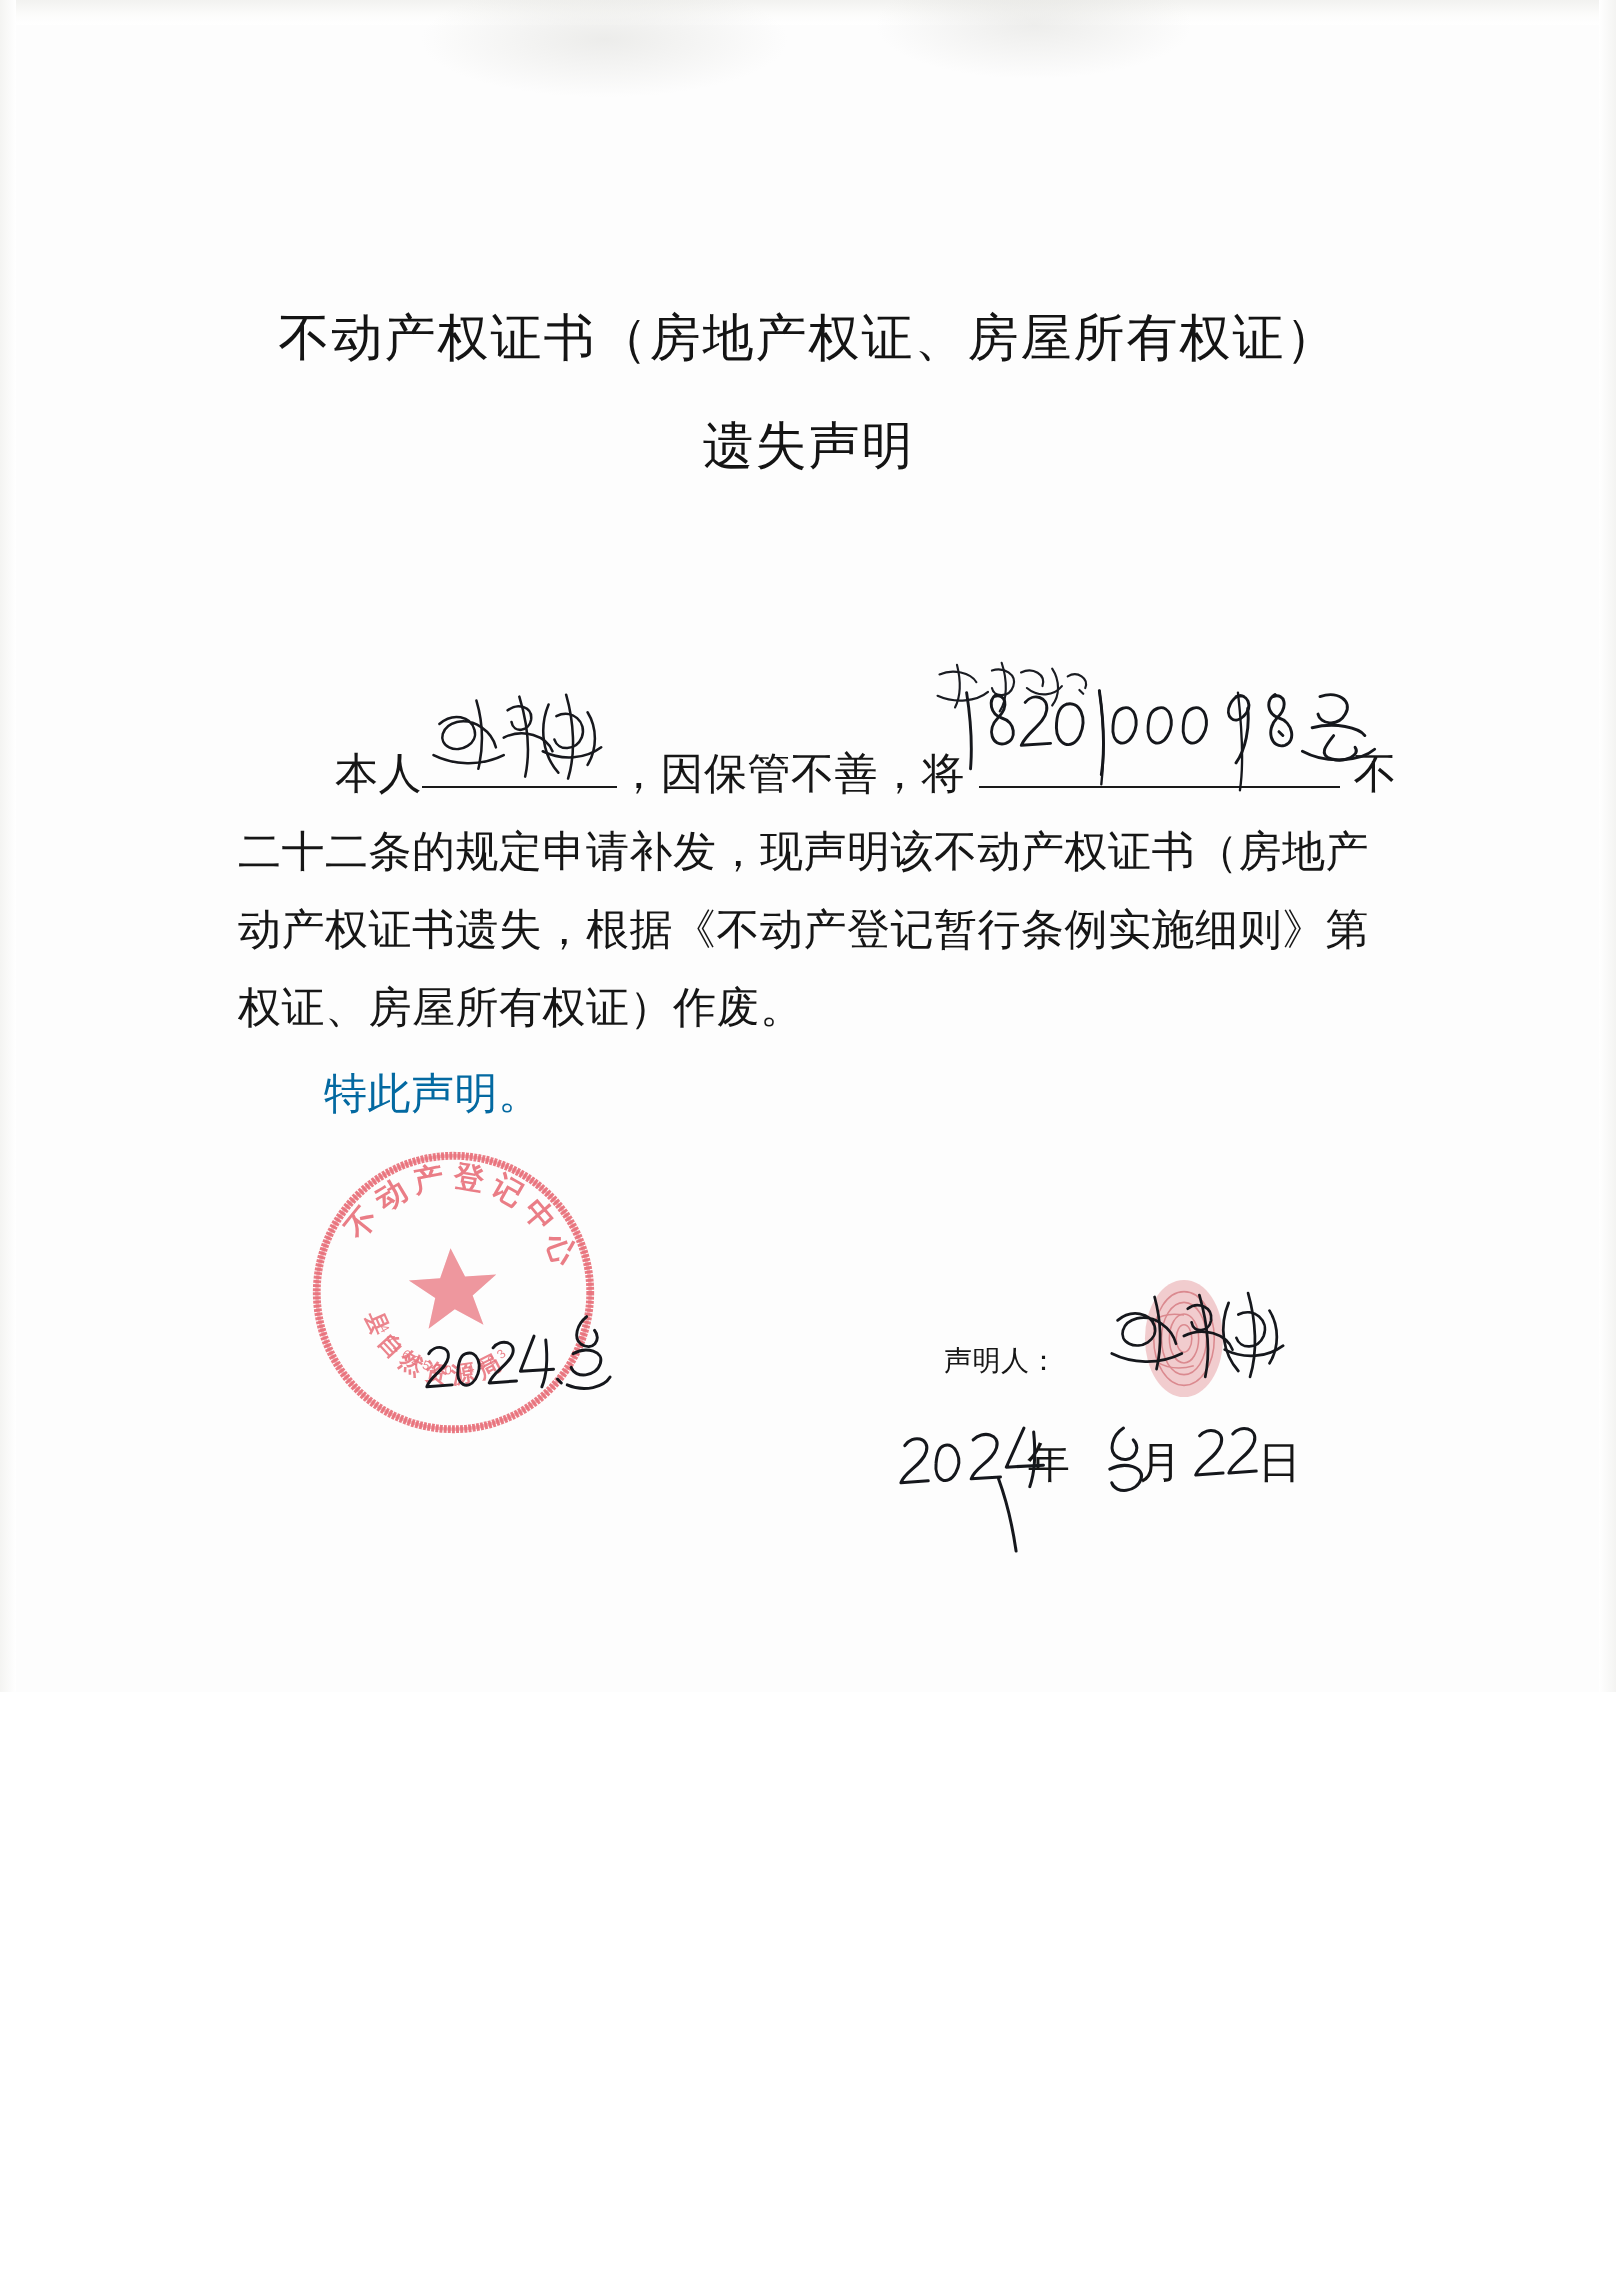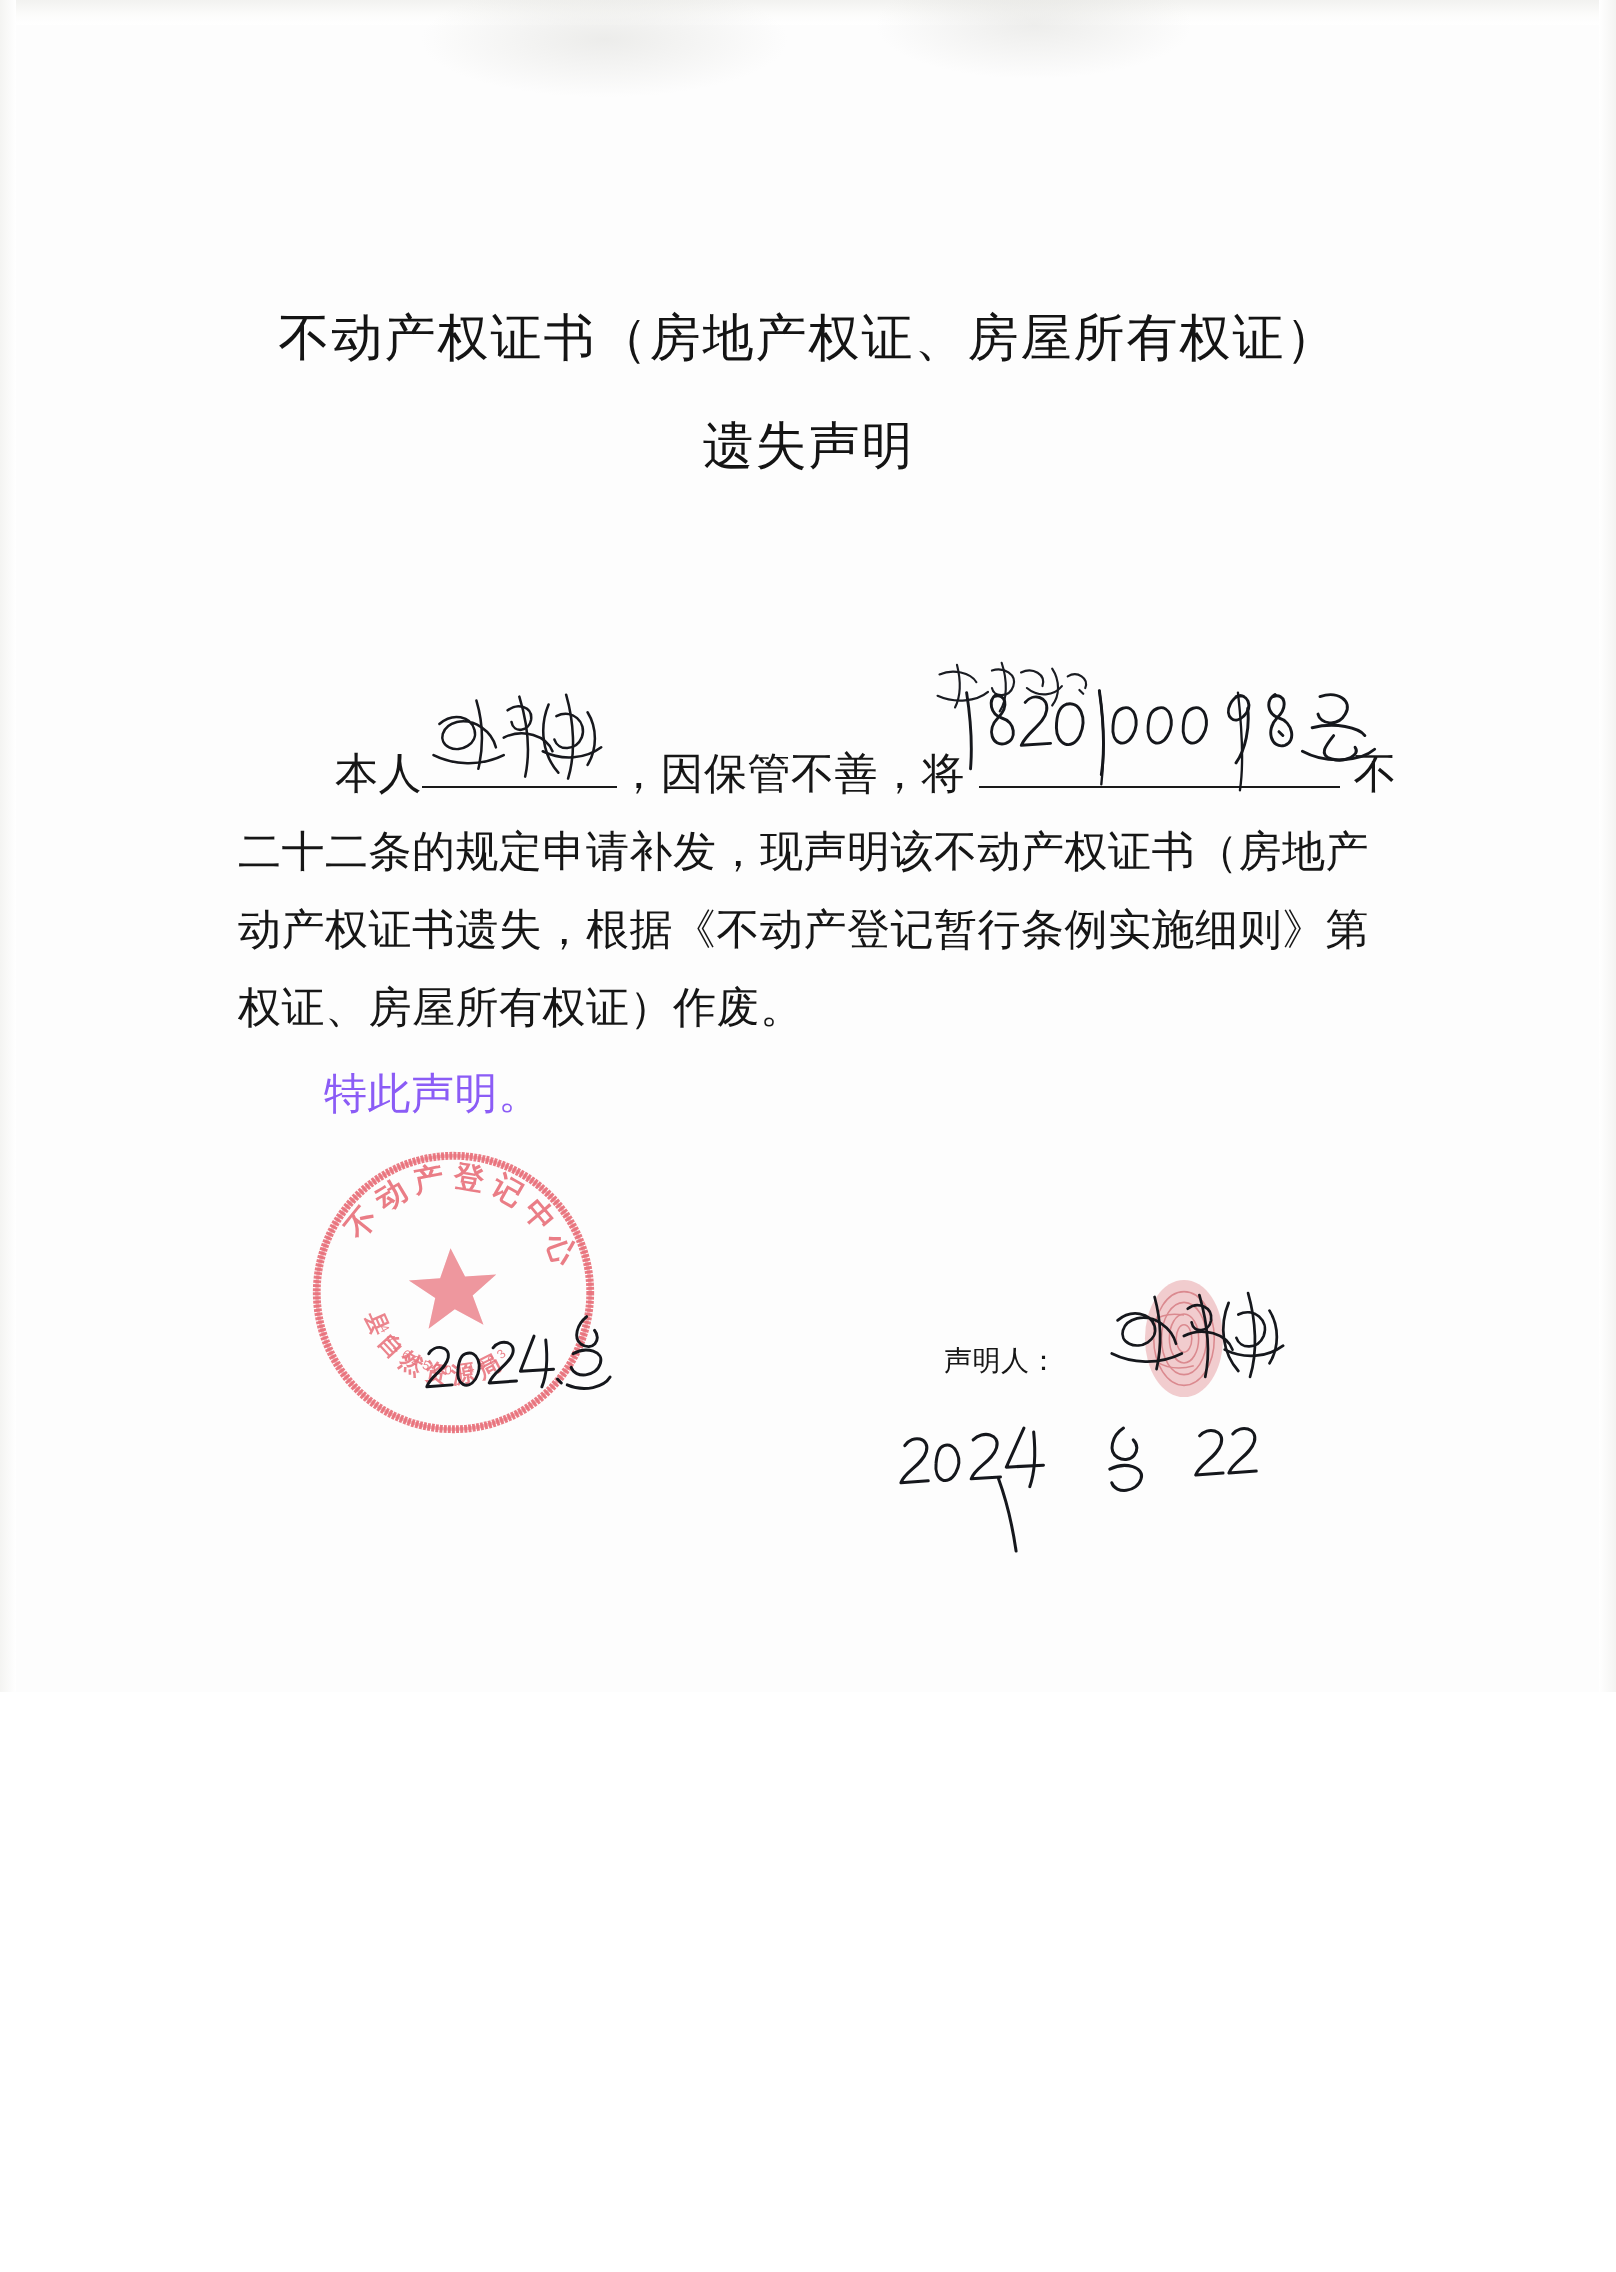--- a/index.html
+++ b/index.html
@@ -95,21 +95,21 @@
   }
   .w-name { width: 195px; }
   .w-cert { width: 361px; }
 
   .spacer-sm { display: inline-block; width: 13.7px; }
 
   .statement-line {
     position: absolute;
     left: 324px; top: 1065px;
     font-size: 43px;
-    color: #8b5cf6;
+    color: #0369a1;
     letter-spacing: 0.5px;
     white-space: nowrap;
   }
 
   .hw-name {
     position: absolute;
     left: 410px; top: 683px;
     width: 244px; height: 117px;
     pointer-events: none;
   }
@@ -366,20 +366,23 @@
         <path d="M100 10 C108 38, 112 66, 106 94"></path>
         <path d="M130 18 C120 42, 124 70, 140 88"></path>
         <path d="M140 30 C156 22, 172 36, 166 52 C160 66, 142 66, 138 54"></path>
         <path d="M150 8 C158 36, 160 68, 152 94"></path>
         <path d="M126 66 C146 76, 170 74, 186 62"></path>
         <path d="M172 26 C182 42, 182 64, 172 80"></path>
       </g>
     </svg>
   </div>
 
+  <div class="date-block">
+    <span class="date-blank-y"></span><span>年</span><span class="date-blank-m"></span><span>月</span><span class="date-blank-d"></span><span>日</span>
+  </div>
 
   <div class="hw-date">
     <svg width="410" height="176" viewBox="0 0 420 180" fill="none" xmlns="http://www.w3.org/2000/svg" aria-hidden="true">
       <g stroke="#15171c" stroke-width="3.1" fill="none" stroke-linecap="round" stroke-linejoin="round">
 
         <path d="M8 62 C16 50, 34 54, 30 68 C26 82, 8 88, 4 100 L32 98"></path>
         <path d="M48 62 C60 58, 68 76, 60 90 C52 104, 38 98, 40 80 C41 68, 44 63, 48 62"></path>
         <path d="M78 56 C88 46, 106 50, 102 64 C98 78, 80 84, 76 96 L106 94"></path>
         <path d="M130 44 L112 84 L150 82"></path>
         <path d="M140 48 C142 68, 141 90, 136 104"></path>

